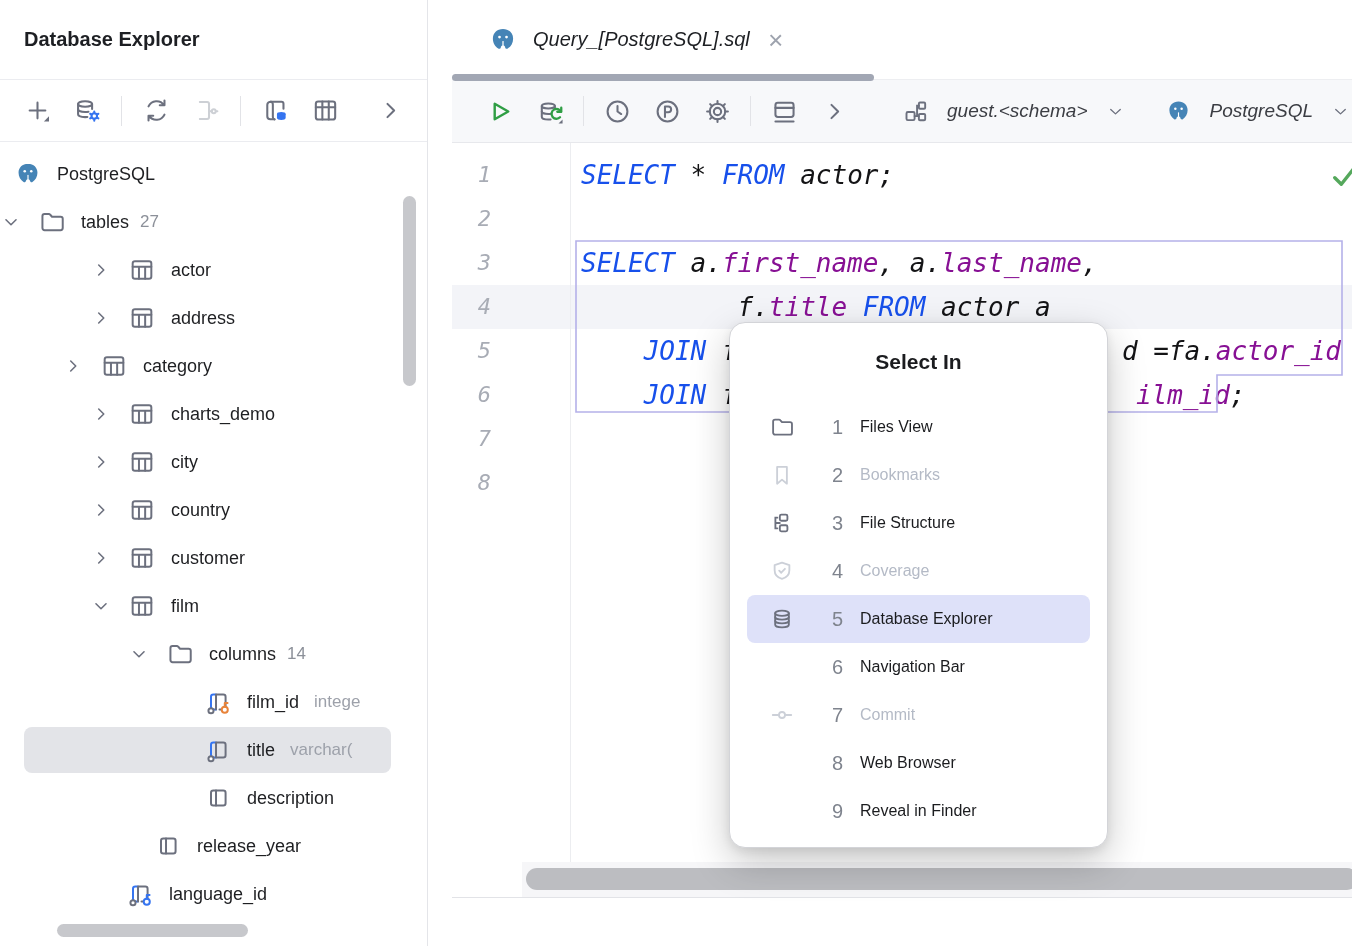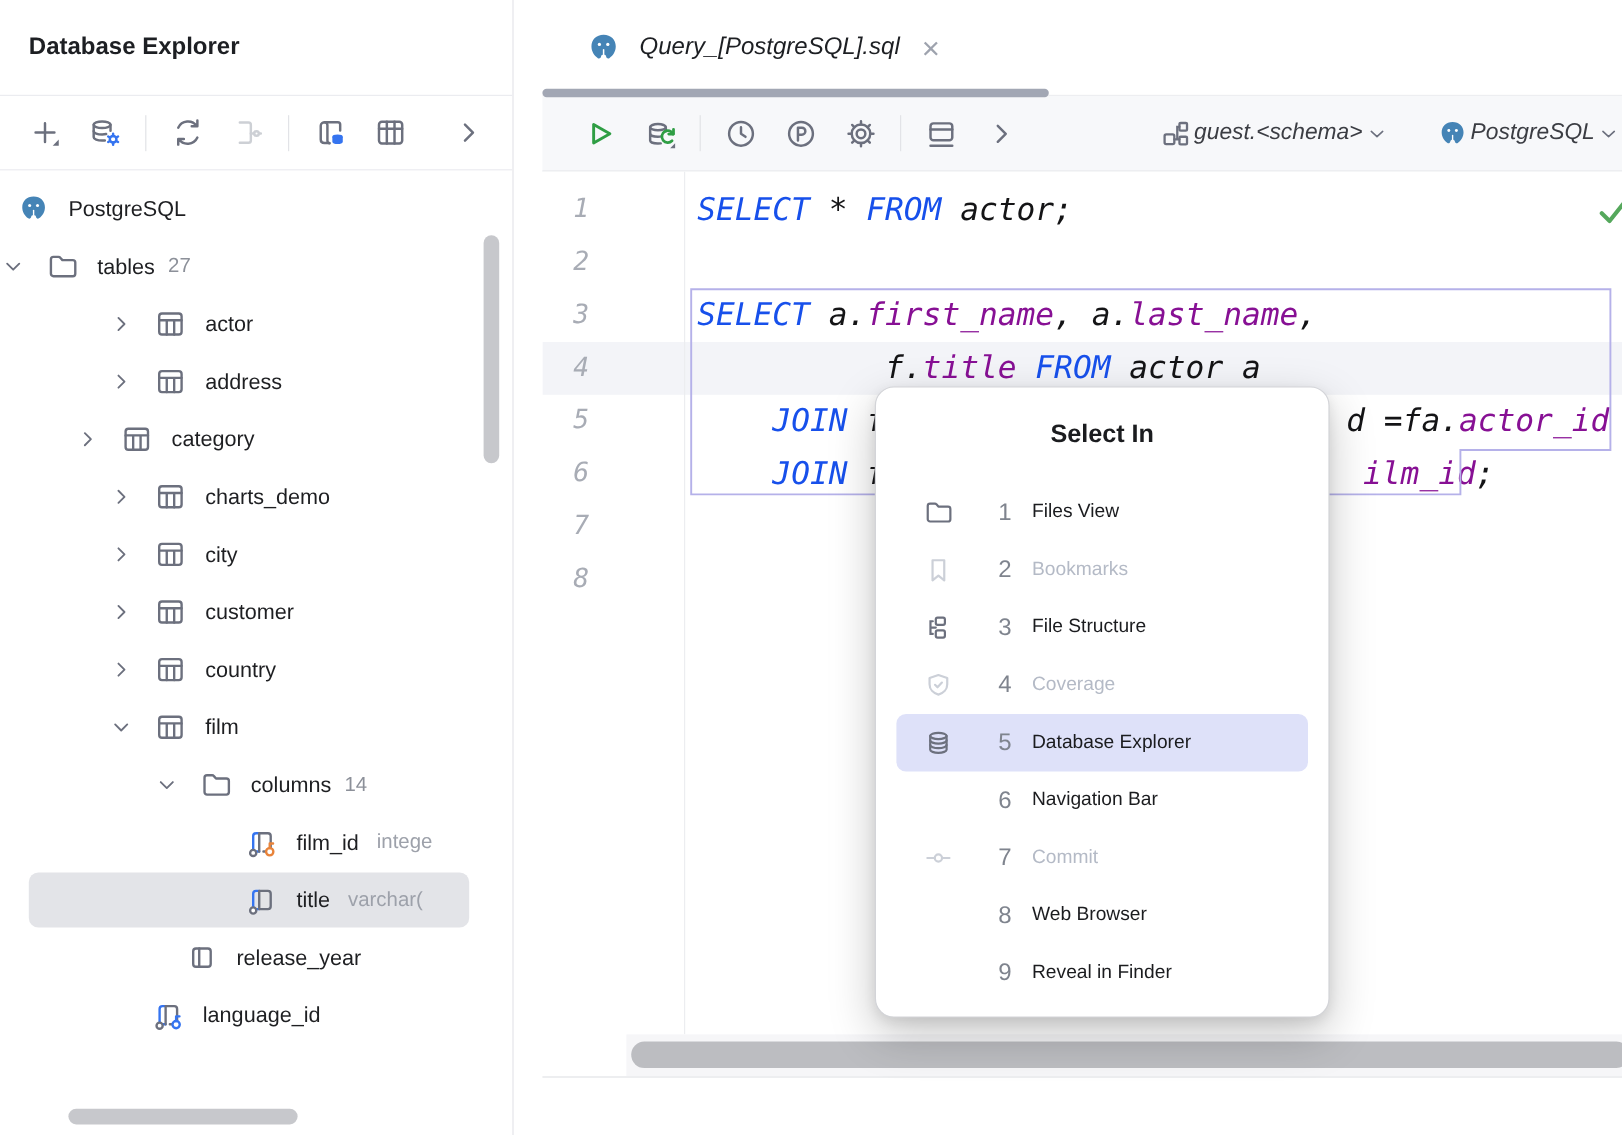--- a/index.html
+++ b/index.html
@@ -58,21 +58,21 @@
   .tab-ic svg { width:30px; height:30px; }
   .tab-close { color:#9ea3ae; font-size:26px; margin-left:18px; line-height:1; }
   .tab-underline { position:absolute; left:0; bottom:-2px; width:422px; height:7px; background:#a2a7b4; border-radius:4px; }
 
   .etoolbar {
     height:63px; background:#f7f8fa; border-bottom:1px solid #e7e8ec;
     display:flex; align-items:center; padding:0 14px 0 24px; gap:2px;
   }
   .etoolbar .tb-btn { width:48px; }
   .etb-right { margin-left:auto; display:flex; align-items:center; gap:40px; padding-right:12px; }
-  .sel { display:flex; align-items:center; gap:2px; font-size:19px; color:#3b3d43;justify-content:space-between; }
+  .sel { display:flex; align-items:center; gap:18px; font-size:19px; color:#3b3d43;justify-content:space-between; }
   .sel-ic svg { width:27px; height:27px; }
   .dd svg { width:19px; height:19px; }
 
   
   .codearea { position:relative; height:719px; background:#fff; overflow:hidden; }
   .gutline { position:absolute; left:118px; top:0; bottom:0; width:1px; background:#ecedf0; }
   .crows { position:absolute; left:0; top:10px; right:0; }
   .crow { height:44px; display:flex; align-items:stretch; }
   .crow.hl { background:#f3f4f8; }
   .ln { width:118px; flex:none; text-align:right; padding-right:79px;
@@ -295,36 +295,36 @@
             <svg viewBox="0 0 24 24" fill="none" stroke="#6C707E" stroke-width="1.7" stroke-linecap="round" stroke-linejoin="round">
               <path d="M9.5 6.5 15 12l-5.5 5.5"></path>
             </svg>
           </span>
           <span class="ticon">
             <svg viewBox="0 0 24 24" fill="none" stroke="#6C707E" stroke-width="1.7" stroke-linecap="round" stroke-linejoin="round">
               <rect x="4" y="4.5" width="16" height="15" rx="2"></rect>
               <path d="M4 9.3h16M9.4 9.3v10.2M14.7 9.3v10.2"></path>
             </svg>
           </span>
+          <span class="tlabel">country</span>
+
+        </div>
+        <div class="trow" style="padding-left: 90px;">
+          <span class="chev">
+            <svg viewBox="0 0 24 24" fill="none" stroke="#6C707E" stroke-width="1.7" stroke-linecap="round" stroke-linejoin="round">
+              <path d="M9.5 6.5 15 12l-5.5 5.5"></path>
+            </svg>
+          </span>
+          <span class="ticon">
+            <svg viewBox="0 0 24 24" fill="none" stroke="#6C707E" stroke-width="1.7" stroke-linecap="round" stroke-linejoin="round">
+              <rect x="4" y="4.5" width="16" height="15" rx="2"></rect>
+              <path d="M4 9.3h16M9.4 9.3v10.2M14.7 9.3v10.2"></path>
+            </svg>
+          </span>
           <span class="tlabel">customer</span>
-
-        </div>
-        <div class="trow" style="padding-left: 90px;">
-          <span class="chev">
-            <svg viewBox="0 0 24 24" fill="none" stroke="#6C707E" stroke-width="1.7" stroke-linecap="round" stroke-linejoin="round">
-              <path d="M9.5 6.5 15 12l-5.5 5.5"></path>
-            </svg>
-          </span>
-          <span class="ticon">
-            <svg viewBox="0 0 24 24" fill="none" stroke="#6C707E" stroke-width="1.7" stroke-linecap="round" stroke-linejoin="round">
-              <rect x="4" y="4.5" width="16" height="15" rx="2"></rect>
-              <path d="M4 9.3h16M9.4 9.3v10.2M14.7 9.3v10.2"></path>
-            </svg>
-          </span>
-          <span class="tlabel">country</span>
 
         </div>
         <div class="trow" style="padding-left: 90px;">
           <span class="chev">
             <svg viewBox="0 0 24 24" fill="none" stroke="#6C707E" stroke-width="1.7" stroke-linecap="round" stroke-linejoin="round">
               <path d="M6.5 9.5 12 15l5.5-5.5"></path>
             </svg>
           </span>
           <span class="ticon">
             <svg viewBox="0 0 24 24" fill="none" stroke="#6C707E" stroke-width="1.7" stroke-linecap="round" stroke-linejoin="round">
@@ -370,20 +370,31 @@
           <span class="ticon">
             <svg viewBox="0 0 24 24" fill="none" stroke="#6C707E" stroke-width="1.7" stroke-linecap="round" stroke-linejoin="round">
               <path d="M10.3 5.5H8a2 2 0 0 0-2 2v9a2 2 0 0 0 2 2h2.3" stroke="#3574F0"></path>
               <path d="M10.3 5.5h6.2a2 2 0 0 1 2 2v9a2 2 0 0 1-2 2h-6.2M10.3 5.5v13"></path>
               <circle cx="6" cy="19.5" r="2.2" fill="#fff"></circle>
             </svg>
           </span>
           <span class="tlabel">title</span>
 
           <span class="ttype">varchar(</span>
+        </div>
+        <div class="trow" style="padding-left: 166px;">
+          <span class="chev"></span>
+          <span class="ticon">
+            <svg viewBox="0 0 24 24" fill="none" stroke="#6C707E" stroke-width="1.7" stroke-linecap="round" stroke-linejoin="round">
+              <rect x="6" y="5.5" width="12.5" height="13" rx="2"></rect>
+              <path d="M10.3 5.5v13"></path>
+            </svg>
+          </span>
+          <span class="tlabel">description</span>
+
         </div>
         <div class="trow" style="padding-left: 116px;">
           <span class="chev"></span>
           <span class="ticon">
             <svg viewBox="0 0 24 24" fill="none" stroke="#6C707E" stroke-width="1.7" stroke-linecap="round" stroke-linejoin="round">
               <rect x="6" y="5.5" width="12.5" height="13" rx="2"></rect>
               <path d="M10.3 5.5v13"></path>
             </svg>
           </span>
           <span class="tlabel">release_year</span>

